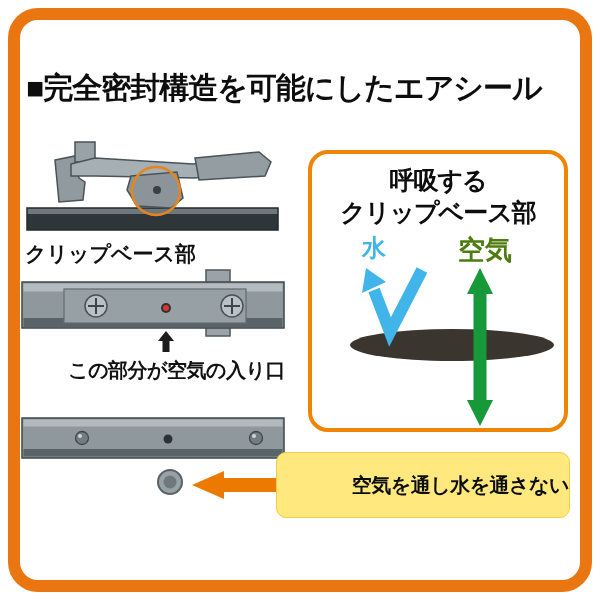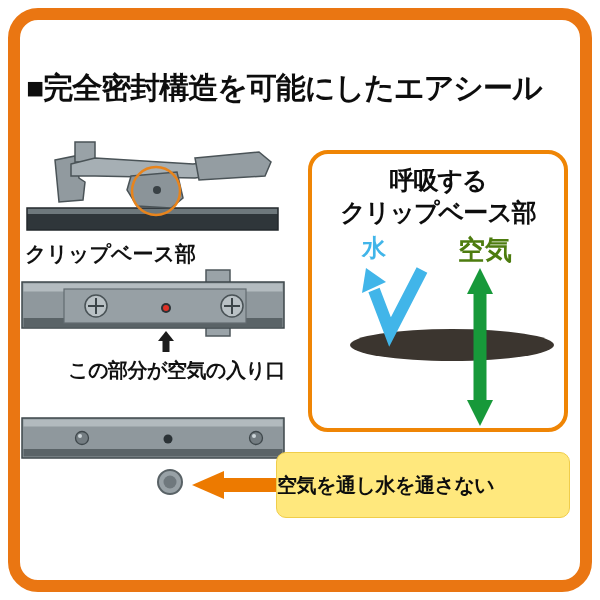--- a/index.html
+++ b/index.html
@@ -56,21 +56,21 @@
   }
   .air-label {
     position: absolute; left: 146px; top: 78px;
     font-size: 27px; font-weight: 900; color: #4d7c0f;
   }
   .diagram { position: absolute; left: 0; top: 112px; }
 
   .callout {
     position: absolute; left: 276px; top: 452px; width: 294px; height: 66px;
     background: #ffe87d; border: 1px solid #f0cd4a; border-radius: 10px;
-    display: flex; flex-direction: column; justify-content: center; align-items: flex-start;
+    display: flex; flex-direction: column; justify-content: center; align-items: flex-end;
     font-size: 20px; font-weight: bold; line-height: 1.45; letter-spacing: -0.5px;
     color: #0d0d0d;
   }
 </style>
 </head>
 <body>
 
 <div class="stage">
 
   <div class="frame"></div>

